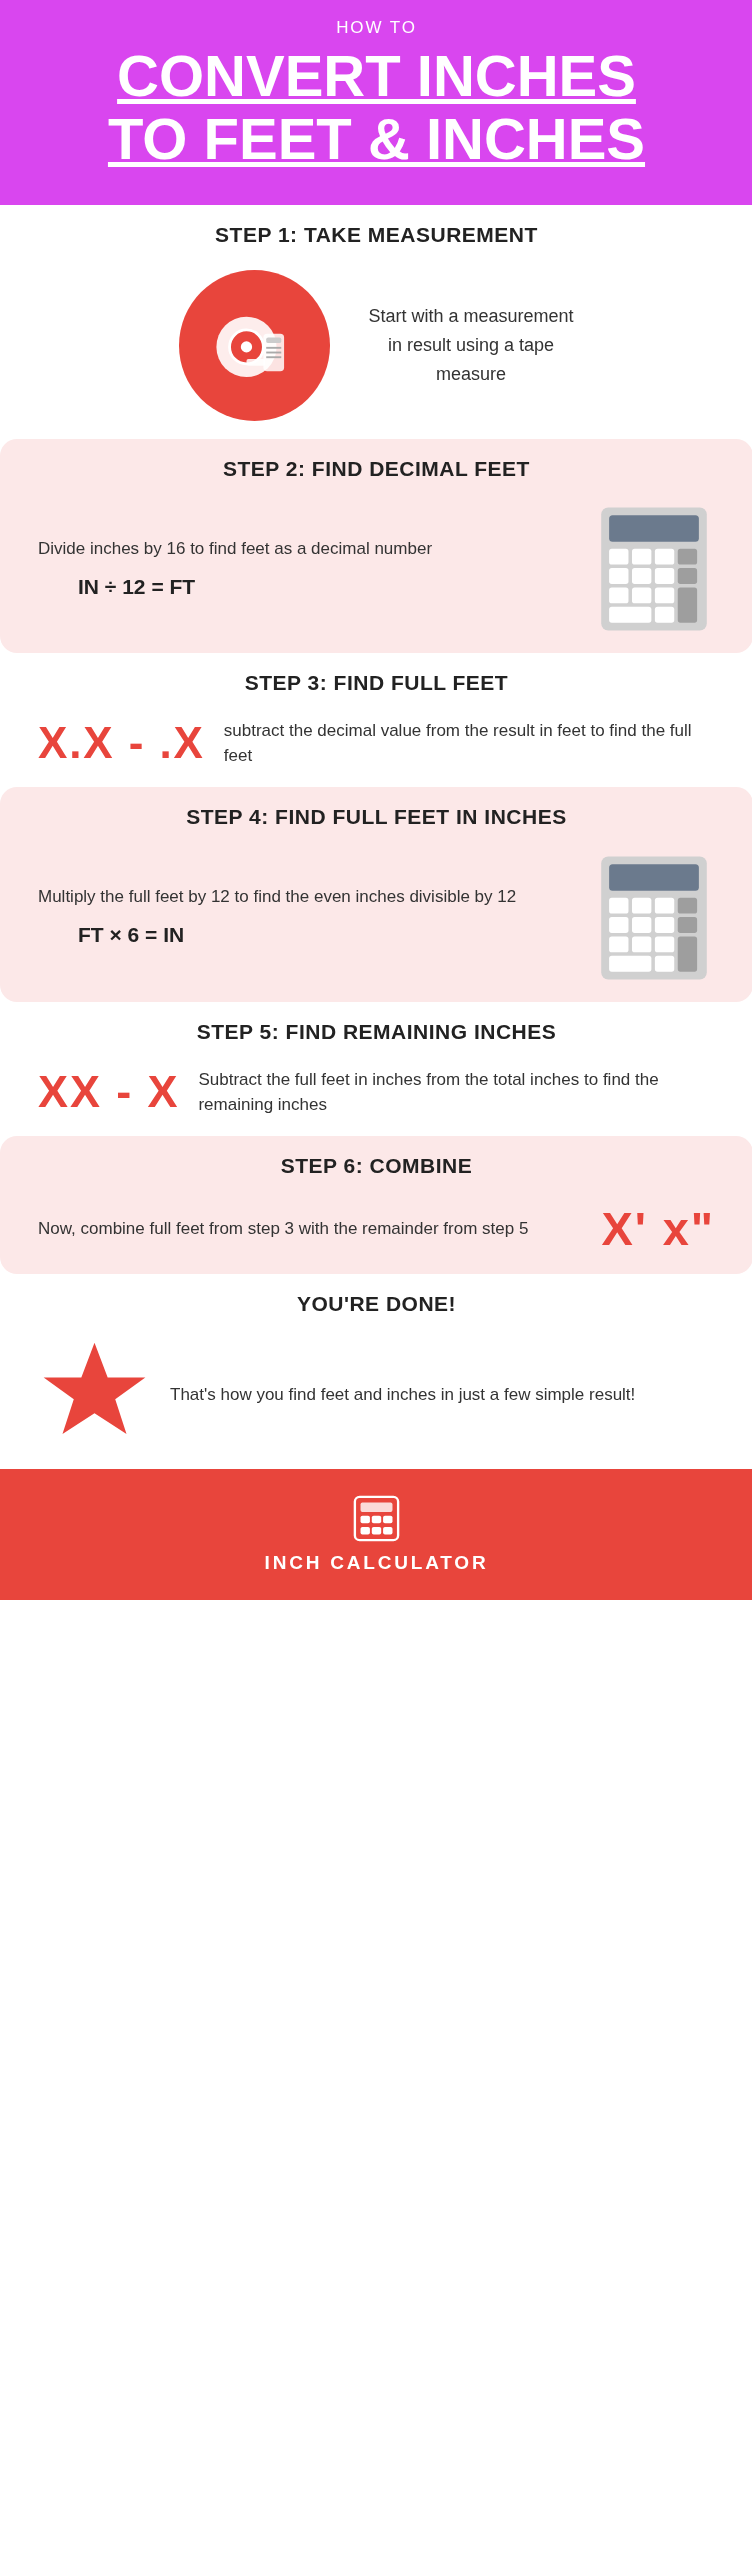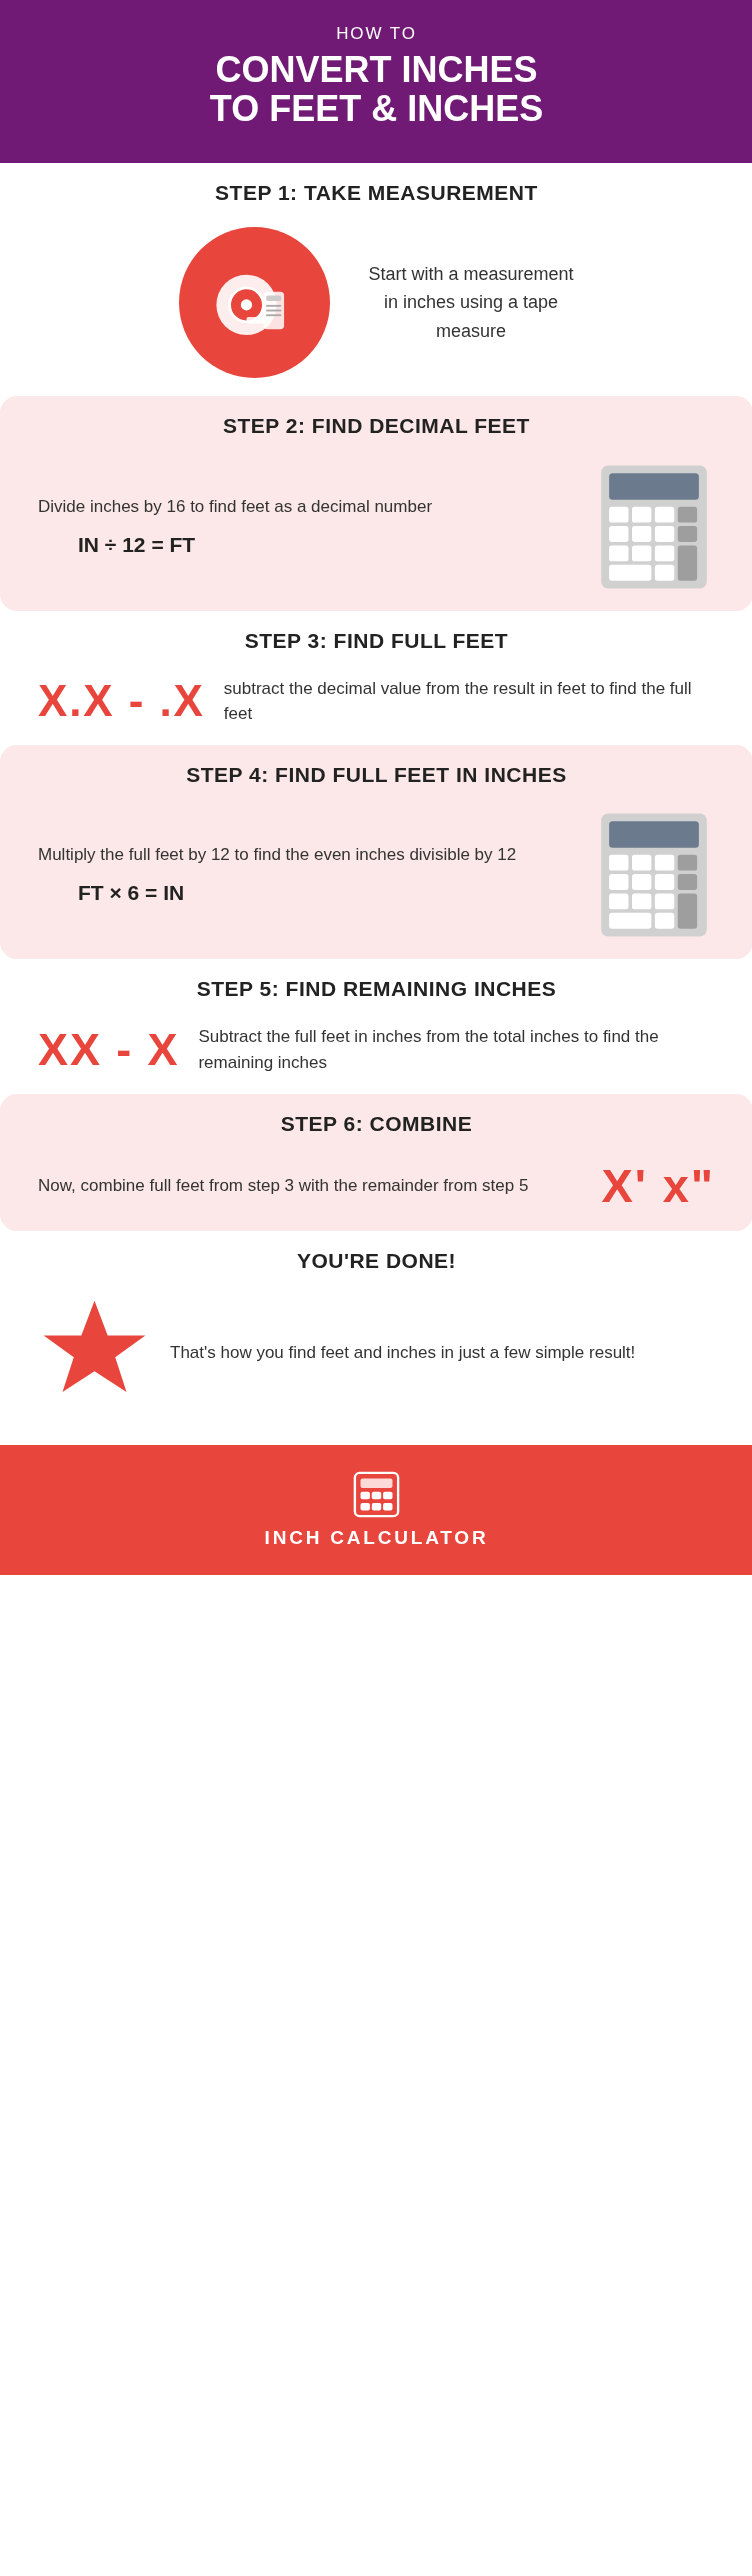--- a/index.html
+++ b/index.html
@@ -4,37 +4,38 @@
   <style>
     * { margin: 0; padding: 0; box-sizing: border-box; }
     body {
       width: 753px;
       font-family: 'Arial', sans-serif;
       background: #fff;
     }
 
     
     .header {
-      background-color: #701a75;
+      background-color: #d946ef;
       color: white;
       text-align: center;
-      padding: 24px 56px 34px;
+      padding: 18px 56px 34px;
     }
     .header-how-to {
       font-size: 17px;
       font-weight: 400;
       letter-spacing: 1.9px;
       margin-bottom: 5.6px;
       text-transform: uppercase;
     }
     .header-title {
-      font-size: 36px;
+      font-size: 58px;
       font-weight: 900;
       text-transform: uppercase;
       line-height: 1.1;
+      text-decoration: underline;
     }
 
     
     .step {
       padding: 18px 38px;
     }
     .step-alt {
       background-color: #fce8e8;
       border-radius: 17px;
     }
@@ -111,21 +112,20 @@
     
     .footer {
       background-color: #e8453c;
       color: white;
       text-align: center;
       padding: 26px 19px;
       display: flex;
       flex-direction: column;
       align-items: center;
       gap: 9.4px;
-      margin-top: 18px;
     }
     .footer-logo-text {
       font-size: 19px;
       font-weight: 700;
       letter-spacing: 2.8px;
       text-transform: uppercase;
     }
 
     
     .calc-icon-footer {
@@ -174,21 +174,21 @@
         <rect x="63" y="42" width="16" height="6" rx="2" fill="#ccc"></rect>
         <rect x="63" y="52" width="16" height="2" fill="#aaa"></rect>
         <rect x="63" y="57" width="16" height="2" fill="#aaa"></rect>
         <rect x="63" y="62" width="16" height="2" fill="#aaa"></rect>
 
         <rect x="42" y="65" width="20" height="7" rx="2" fill="white" opacity="0.85"></rect>
 
         <circle cx="42" cy="52" r="6" fill="white"></circle>
       </svg>
     </div>
-    <div class="step1-text">Start with a measurement in inches using a tape measure</div>
+    <div class="step1-text">Start with a measurement in result using a tape measure</div>
   </div>
 </div>
 
 <div class="step step-alt">
   <div class="step-heading">STEP 2: FIND DECIMAL FEET</div>
   <div class="step-content">
     <div class="step-text">
       <span>Divide inches by 16 to find feet as a decimal number</span>
       <div class="step-formula">IN ÷ 12 = FT</div>
     </div>

